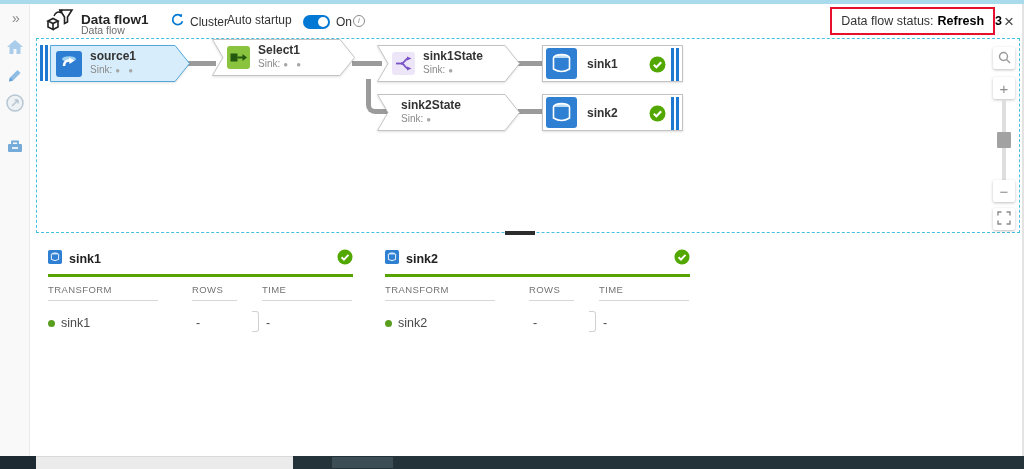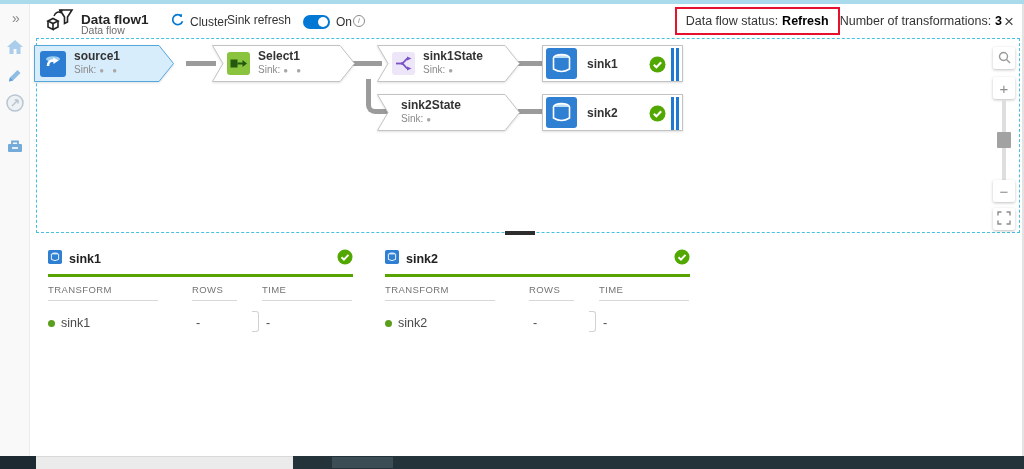--- a/index.html
+++ b/index.html
@@ -146,70 +146,69 @@
     <div class="hbtn refresh">
       <span>
         <svg width="14" height="14" viewBox="0 0 14 14">
             <path d="M11.5 8.2 A5 5 0 1 1 10.5 3.4" fill="none" stroke="#0078d4" stroke-width="1.7"></path>
             <path d="M10.9 0.8 L10.7 4.2 L7.6 2.8 Z" fill="#0078d4"></path>
           </svg>
       </span>
       <span>Cluster</span>
     </div>
 
-    <div class="hbtn autoref-label">Sink refresh</div>
+    <div class="hbtn autoref-label">Auto startup</div>
     <div class="toggle">
         <span class="knob"></span>
       </div>
     <div class="on-label">On</div>
     <div class="info-circle">i</div>
 
     <div class="metrics">
       <div class="metric highlight">
         <span>Data flow status:</span>
         <b>Refresh</b>
       </div>
       <div class="metric">
-        <span>Number of transformations:</span>
         <b>3</b>
       </div>
       <span class="close-x">×</span>
     </div>
   </div>
 
   <div class="canvas"></div>
 
   <div class="conn" style="left:186px;top:61px;width:30px"></div>
   <div class="conn" style="left:352px;top:61px;width:30px"></div>
   <div class="conn" style="left:518px;top:61px;width:28px"></div>
   <div class="elbow" style="left:366px;top:79px;width:23px;height:35px"></div>
   <div class="conn" style="left:518px;top:109px;width:28px"></div>
 
   <div class="startbars" style="left:40px;top:45px">
     <i style="left:0"></i>
       <i style="left:5px"></i>
   </div>
 
-  <div class="node" style="left:34px;top:45px;width:140px">
+  <div class="node" style="left:50px;top:45px;width:140px">
     <svg class="shape" width="140" height="37" viewBox="0 0 140 37">
         <path d="M0.5 0.5 H125 L139.5 18.5 L125 36.5 H0.5 Z" fill="#d8edfb" stroke="#54a7db"></path>
       </svg>
     <span class="n-icon" style="left:6px">
       <svg width="26" height="26" viewBox="0 0 26 26">
           <rect width="26" height="26" rx="3" fill="#2d7ed3"></rect>
           <ellipse cx="13" cy="8" rx="7" ry="2.8" fill="#9fd0f2"></ellipse>
           <path d="M8 15 Q8 9 14.5 9.5" fill="none" stroke="#fff" stroke-width="2.6"></path>
           <path d="M13 6.5 L18.5 9.5 L13.5 13 Z" fill="#fff"></path>
         </svg>
     </span>
     <span class="n-title" style="left:40px">source1</span>
     <span class="n-sub" style="left:40px"><span>Sink:</span><span class="dots">● ●</span></span>
   </div>
 
-  <div class="node" style="left:212px;top:45px;width:143px">
+  <div class="node" style="left:212px;top:39px;width:143px">
     <svg class="shape" width="143" height="37" viewBox="0 0 143 37">
         <path d="M0.5 0.5 H128 L142.5 18.5 L128 36.5 H0.5 L11 18.5 Z" fill="#ffffff" stroke="#c3c3c3"></path>
       </svg>
     <span class="n-icon" style="left:15px;top:7px">
       <svg width="23" height="23" viewBox="0 0 23 23">
           <rect width="23" height="23" rx="3" fill="#8ac33e"></rect>
           <rect x="3.5" y="7.5" width="7" height="8" fill="#23590f"></rect>
           <path d="M10.5 11.5 h7" stroke="#23590f" stroke-width="2"></path>
           <path d="M15.5 8 L20 11.5 L15.5 15 Z" fill="#23590f"></path>
         </svg>

